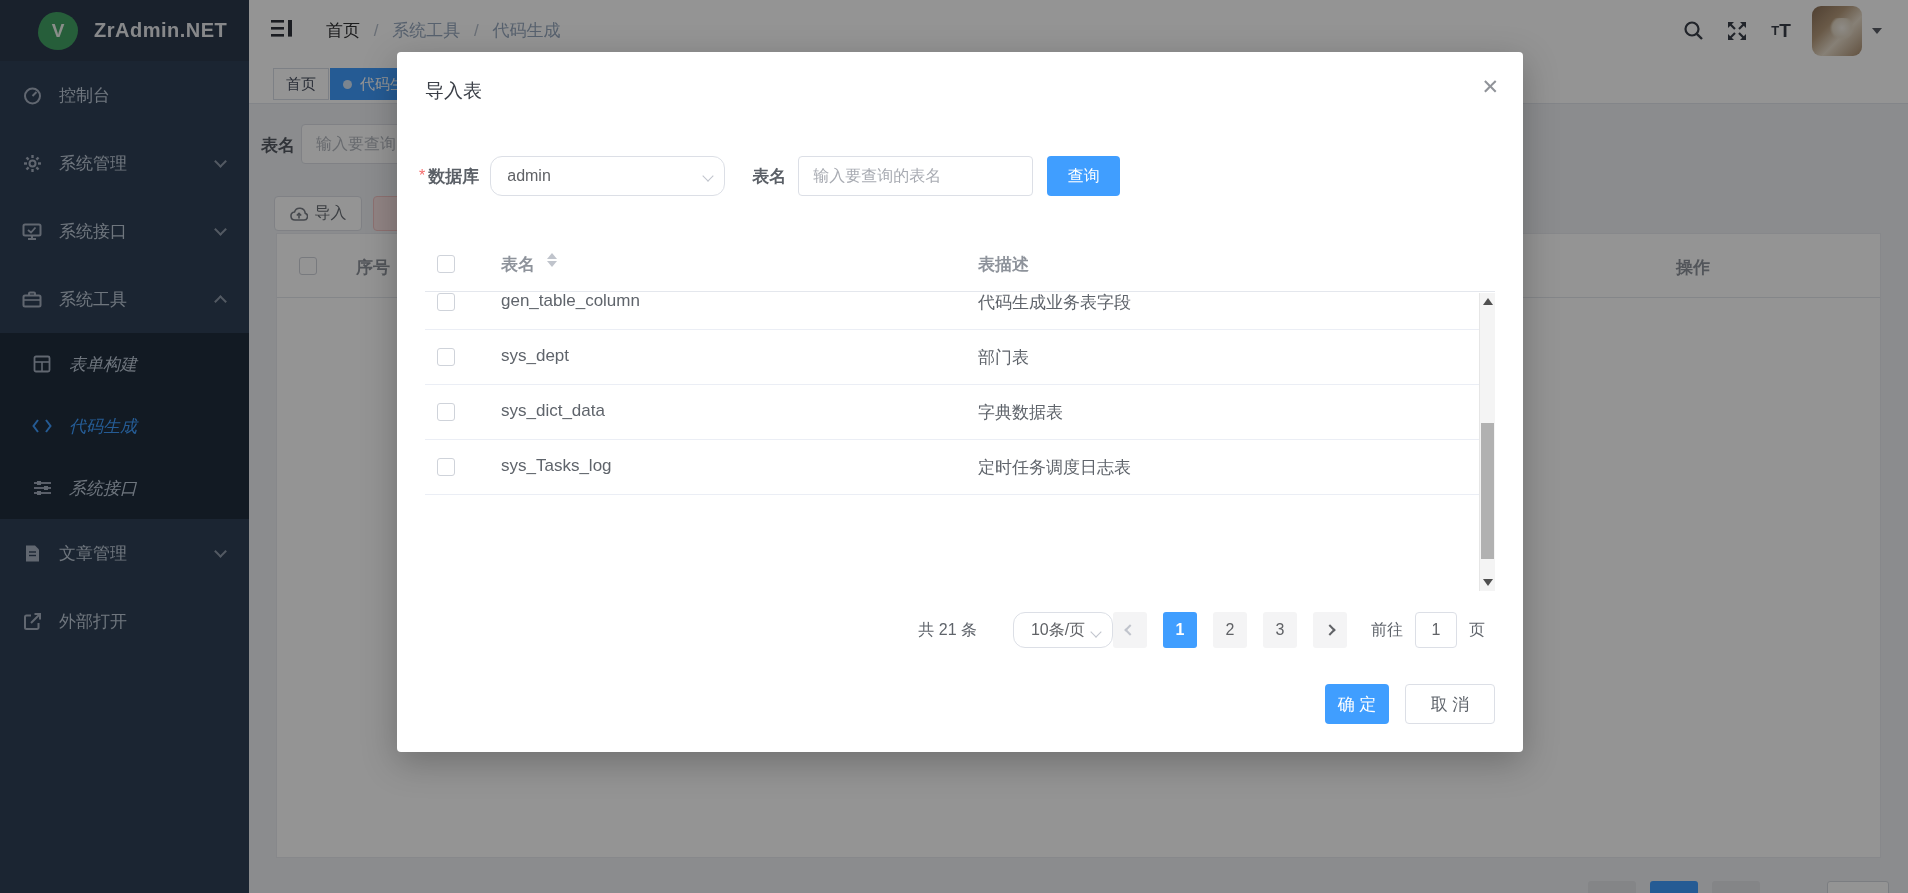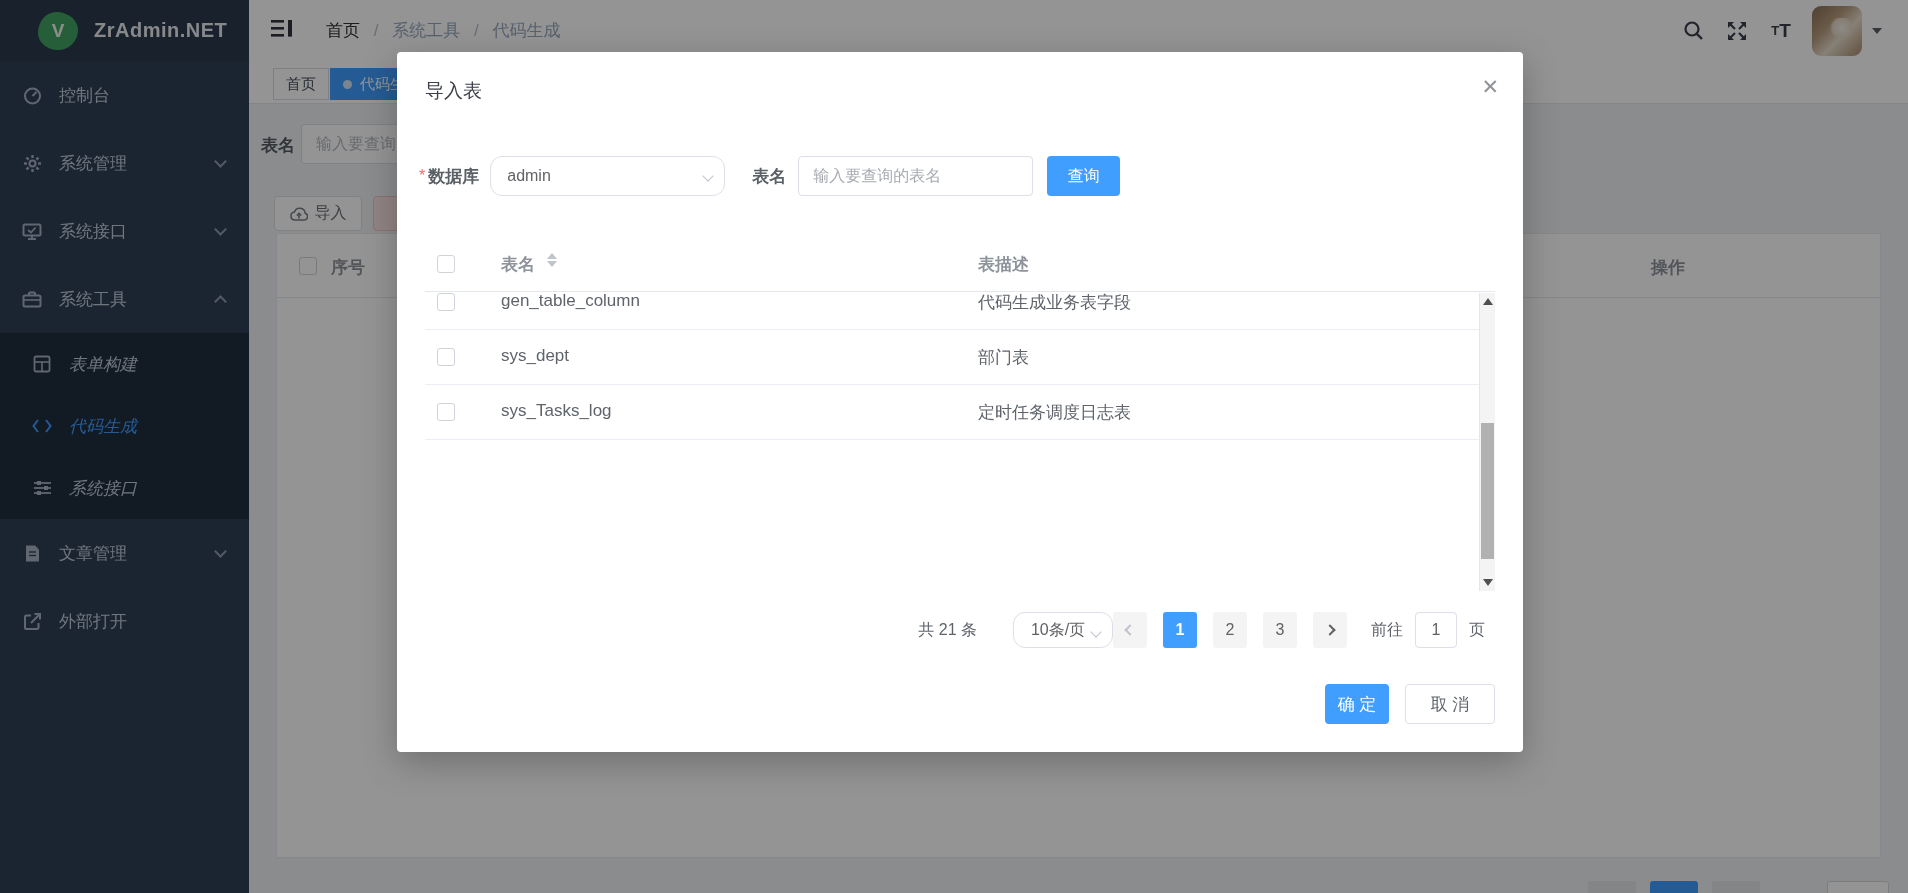--- a/index.html
+++ b/index.html
@@ -49,21 +49,21 @@
   .content { position:absolute; left:249px; top:104px; right:0; bottom:0; background:#f0f2f5; }
   .c-search-label { position:absolute; left:12px; top:30px; font-size:17px; font-weight:bold; color:#555a62; }
   .c-search-input { position:absolute; left:52px; top:20px; width:240px; height:40px; border:1px solid #dcdfe6; border-radius:4px; background:#fff; font-size:16px; padding:0 14px; color:#606266; }
   .c-search-input::placeholder { color:#b4b8bf; }
   .btn-outline { position:absolute; left:25px; top:92px; width:88px; height:35px; border:1px solid #dcdfe6; border-radius:4px; background:#fff; color:#6a6f76; font-size:16px; display:flex; align-items:center; justify-content:center; gap:7px; cursor:pointer; }
   .btn-danger-sliver { position:absolute; left:124px; top:92px; width:84px; height:35px; border:1px solid #f3c3c3; border-radius:4px; background:#fae3e3; cursor:pointer; }
   .card { position:absolute; left:27px; right:27px; top:129px; height:625px; background:#fff; border:1px solid #e8ebf0; }
   .card-head { height:64px; border-bottom:1px solid #e4e7ed; position:relative; }
   .cb { width:18px; height:18px; border:1px solid #cfd3da; border-radius:3px; background:#fff; }
   .card-head .cb { position:absolute; left:22px; top:23px; }
-  .card-col { position:absolute; top:22px; font-size:17px; font-weight:bold; color:#8e939b; }
+  .card-col { position:absolute; top:22px; font-size:17px; font-weight:bold; color:#8e939b;margin-left:25px; }
   .col-index { left:54px; }
   .col-action { left:1374px; }
   .mini-pg { position:absolute; bottom:-20px; height:32px; width:48px; border-radius:3px; }
   .mini-pg.g { background:#e3e5e9; }
   .mini-pg.b { background:#409eff; }
   .mini-pg.i { background:#fff; border:1px solid #d5d8de; width:62px; }
 
   
   .overlay { position:absolute; inset:0; background:rgba(0,0,0,0.42); z-index:10; }
   .modal { position:absolute; left:397px; top:52px; width:1126px; height:700px; background:#fff; border-radius:4px; box-shadow:0 10px 35px rgba(0,0,0,.25); z-index:20; }
@@ -359,20 +359,25 @@
         <span class="r-name">gen_table_column</span>
         <span class="r-desc">代码生成业务表字段</span>
       </div>
       <div class="m-row">
         <span class="cb"></span>
         <span class="r-name">sys_dept</span>
         <span class="r-desc">部门表</span>
       </div>
       <div class="m-row">
         <span class="cb"></span>
+        <span class="r-name">sys_dict_data</span>
+        <span class="r-desc">字典数据表</span>
+      </div>
+      <div class="m-row">
+        <span class="cb"></span>
         <span class="r-name">sys_Tasks_log</span>
         <span class="r-desc">定时任务调度日志表</span>
       </div>
     </div>
     <div class="scrollbar">
       <span class="sb-arrow up"></span>
       <span class="sb-thumb"></span>
       <span class="sb-arrow dn"></span>
     </div>
   </div>

